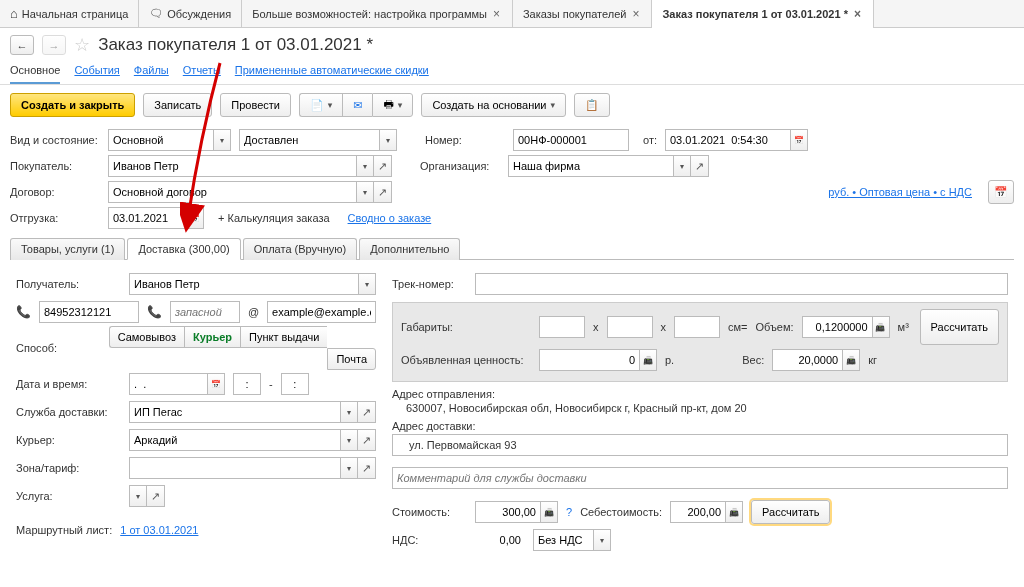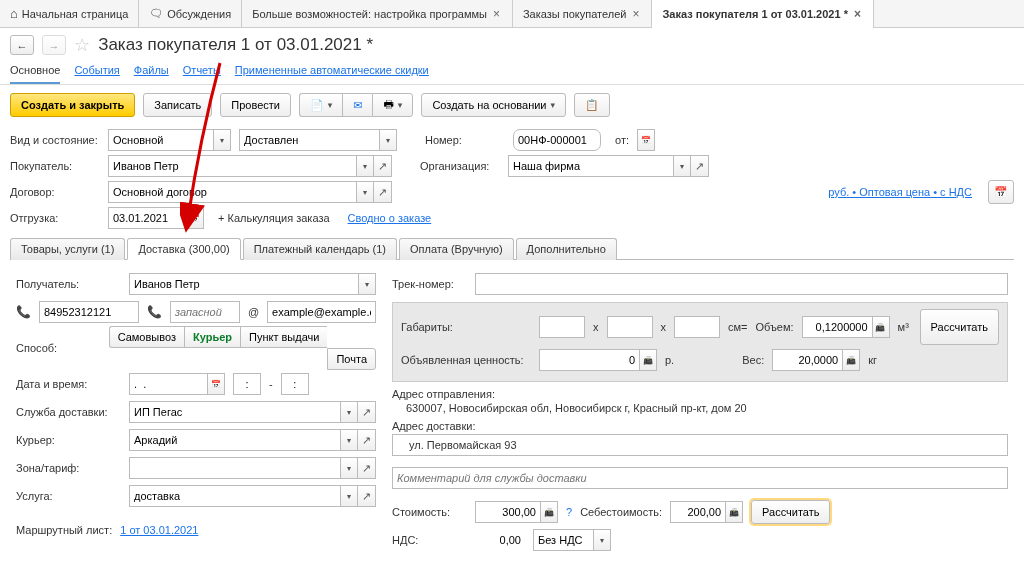--- a/index.html
+++ b/index.html
@@ -151,23 +151,24 @@
     <span class="lbl">Вид и состояние:</span>
     <div class="sel-wrap">
         <input class="inp" style="width: 105px;" value="Основной">
         <div class="sel-btn">▾</div>
       </div>
     <div class="sel-wrap">
         <input class="inp" style="width: 140px;" value="Доставлен">
         <div class="sel-btn">▾</div>
       </div>
     <span class="midlbl">Номер:</span>
-    <input class="inp" style="width: 88px; border-radius: 7px;" value="00НФ-000001">
+    <input class="inp" style="width: 116px;" value="00НФ-000001">
     <span style="margin-left:6px">от:</span>
     <div class="sel-wrap">
+        <input class="inp" style="width: 125px;" value="03.01.2021  0:54:30">
         <div class="sel-btn">📅</div>
       </div>
   </div>
 
   <div class="form-row">
     <span class="lbl">Покупатель:</span>
     <div class="sel-wrap">
         <input class="inp" style="width: 248px;" value="Иванов Петр">
         <div class="sel-btn">▾</div>
         <div class="sel-btn">
@@ -206,21 +207,20 @@
         <input class="inp" style="width: 78px;" value="03.01.2021">
         <div class="sel-btn">📅</div>
       </div>
     <span style="margin-left:6px;cursor:pointer">+ Калькуляция заказа</span>
     <a style="margin-left:10px">Сводно о заказе</a>
   </div>
 
   <div class="doc-tabs">
     <div class="doc-tab">Товары, услуги (1)</div>
     <div class="doc-tab active">Доставка (300,00)</div>
-    <div class="doc-tab">Платежный календарь (1)</div>
     <div class="doc-tab">Оплата (Вручную)</div>
     <div class="doc-tab">Дополнительно</div>
   </div>
 </div>
 
 <div class="two-col">
   <div class="col-l">
     <div class="form-row">
       <span class="lbl">Получатель:</span>
       <div class="sel-wrap" style="flex:1">
@@ -281,21 +281,20 @@
           <input class="inp" style="flex: 1 1 0%; width: 100%;" value="">
           <div class="sel-btn">▾</div>
           <div class="sel-btn">
             <span class="ext-ico">↗</span>
           </div>
         </div>
     </div>
     <div class="form-row">
       <span class="lbl">Услуга:</span>
       <div class="sel-wrap" style="flex:1">
-          <input class="inp" style="flex: 1 1 0%; width: 100%;" value="доставка">
           <div class="sel-btn">▾</div>
           <div class="sel-btn">
             <span class="ext-ico">↗</span>
           </div>
         </div>
     </div>
     <div class="form-row" style="margin-top:6px">
       <span>Маршрутный лист:</span>
       <a>1 от 03.01.2021</a>
     </div>

